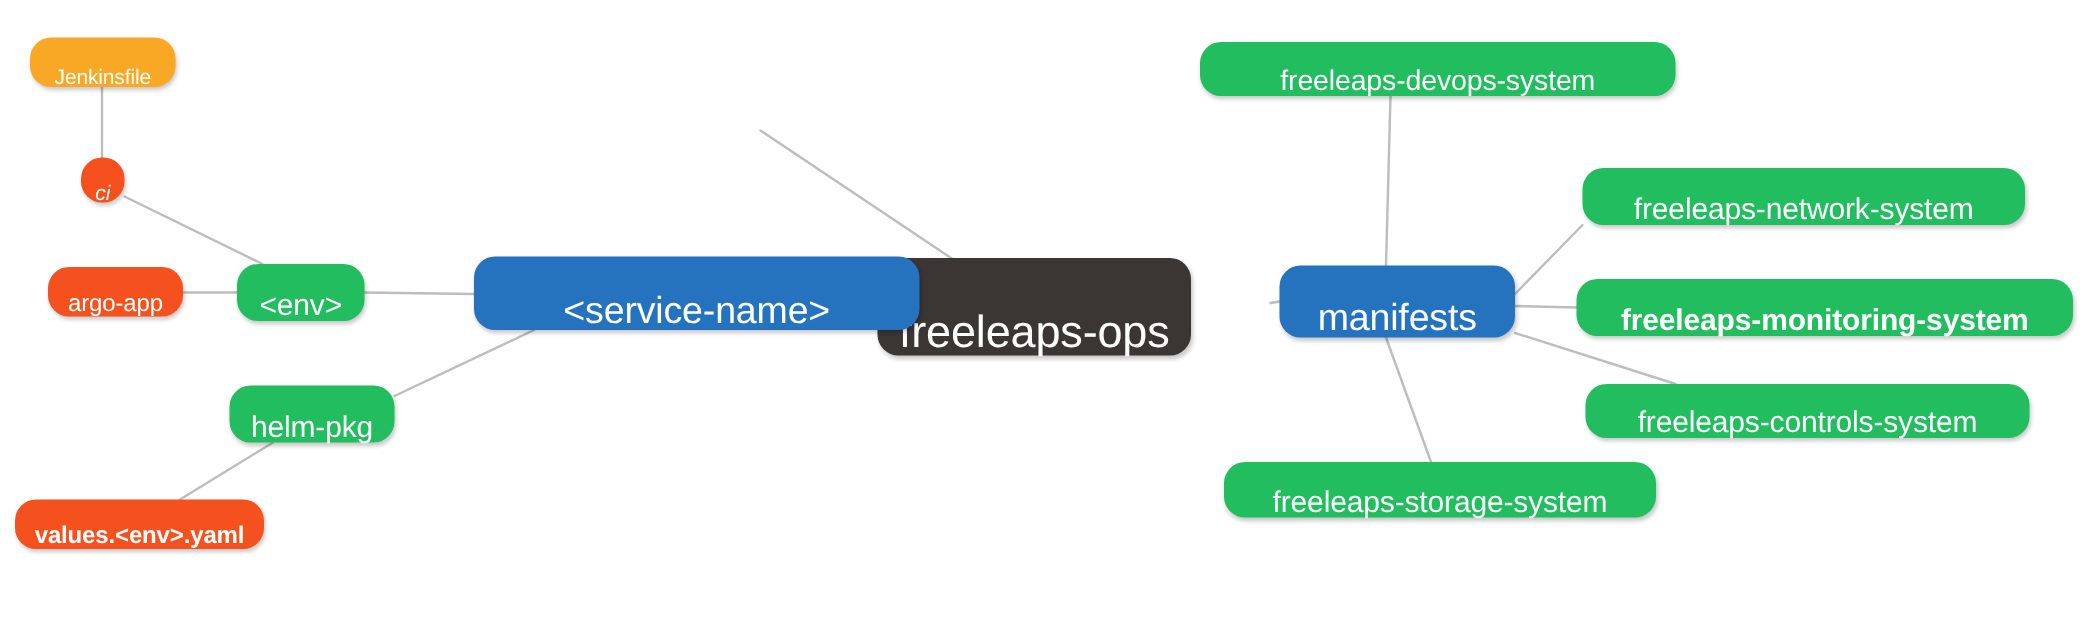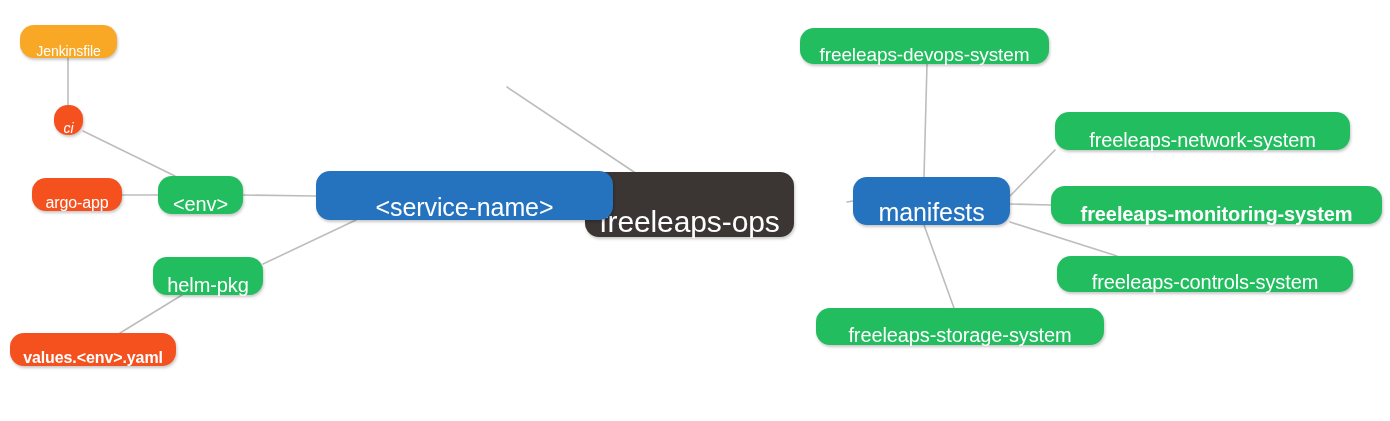--- a/index.html
+++ b/index.html
@@ -89,21 +89,21 @@
     </div>
     <div class="node n-orange" style="left: 20px; top: 25px; width: 97px; height: 33px; font-size: 14px;">
       <span class="node-label">Jenkinsfile</span>
     </div>
     <div class="node n-red" style="left: 32px; top: 178px; width: 90px; height: 33px; font-size: 16px;">
       <span class="node-label">argo-app</span>
     </div>
     <div class="node n-red" style="left: 10px; top: 333px; width: 166px; height: 33px; font-size: 16px; font-weight: bold;">
       <span class="node-label">values.&lt;env&gt;.yaml</span>
     </div>
-    <div class="node n-green" style="left: 800px; top: 28px; width: 249px; height: 36px; font-size: 19px;">
+    <div class="node n-green" style="left: 800px; top: 28px; width: 317px; height: 36px; font-size: 19px;">
       <span class="node-label">freeleaps-devops-system</span>
     </div>
     <div class="node n-green" style="left: 1055px; top: 112px; width: 295px; height: 38px; font-size: 20px;">
       <span class="node-label">freeleaps-network-system</span>
     </div>
     <div class="node n-green" style="left: 1051px; top: 186px; width: 331px; height: 38px; font-size: 20px; font-weight: bold;">
       <span class="node-label">freeleaps-monitoring-system</span>
     </div>
     <div class="node n-green" style="left: 1057px; top: 256px; width: 296px; height: 36px; font-size: 20px;">
       <span class="node-label">freeleaps-controls-system</span>

